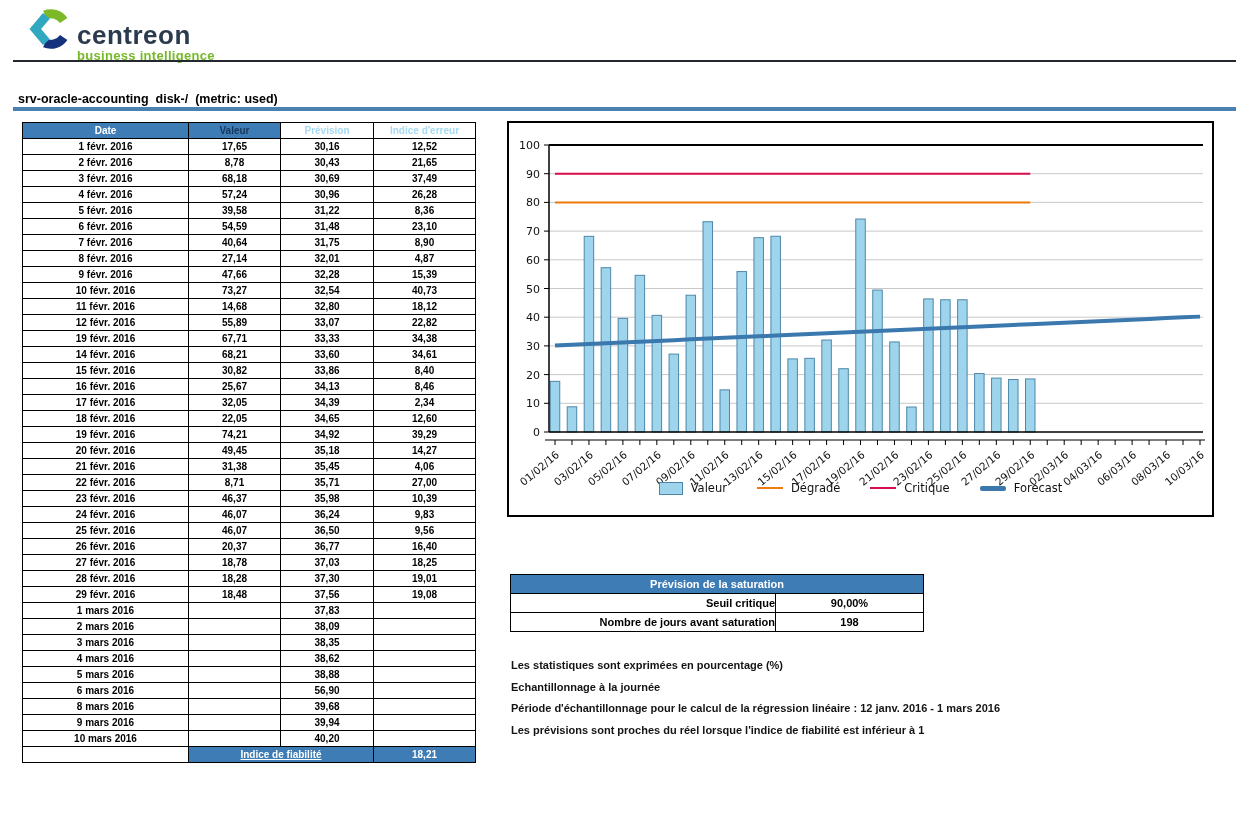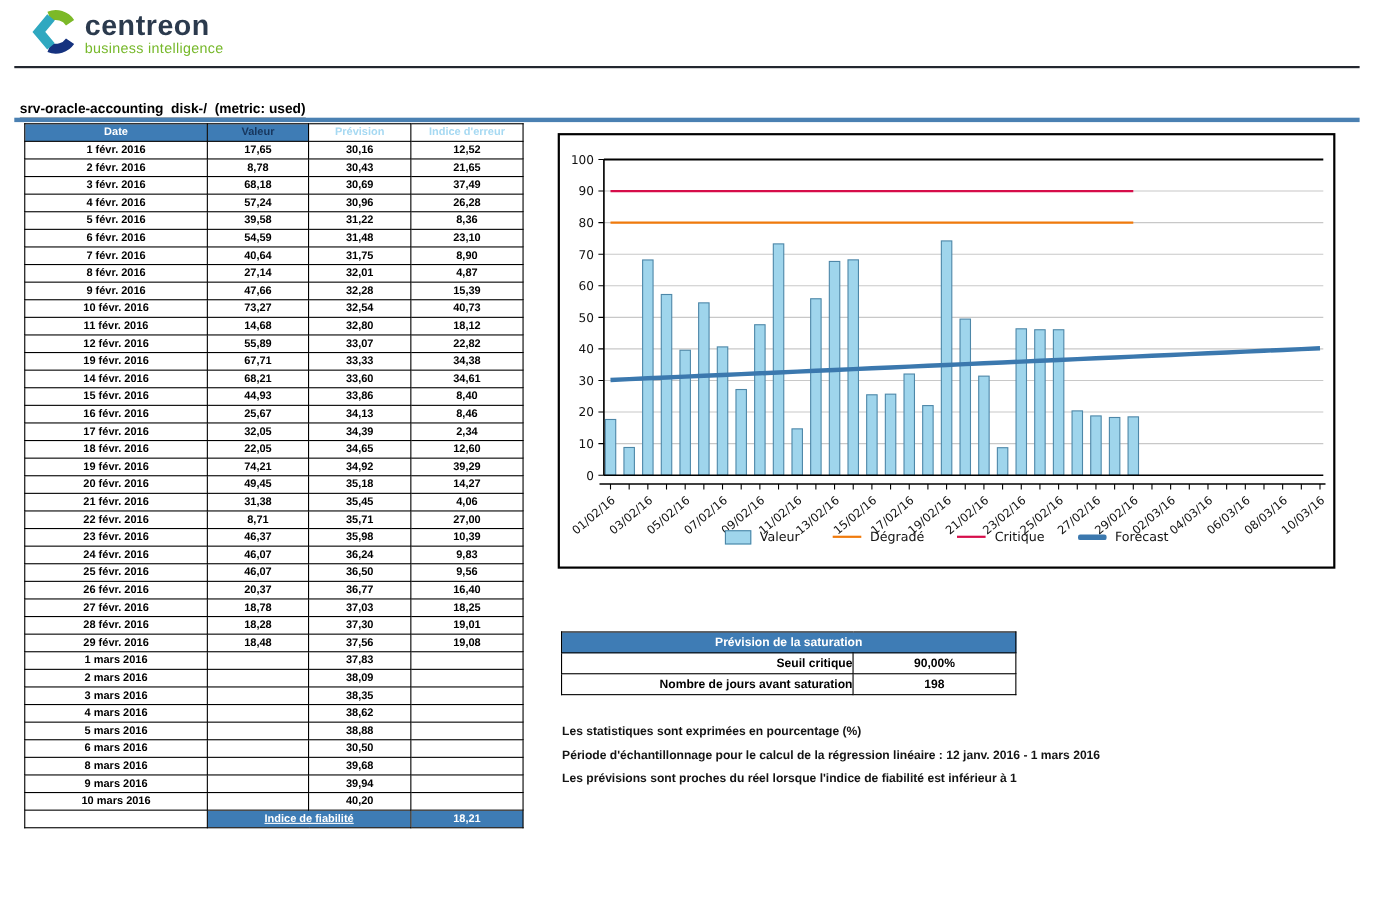--- a/index.html
+++ b/index.html
@@ -6,33 +6,33 @@
   html,body { margin:0; padding:0; }
   body {
     width:1249px; height:816px; position:relative; overflow:hidden;
     background:#ffffff; font-family:"Liberation Sans", sans-serif;
   }
 
   
   .brand { position:absolute; left:28px; top:8px; display:flex; align-items:flex-start; }
   .brand-mark { width:42px; height:42px; margin-right:7px; }
   .brand-text { display:flex; flex-direction:column; line-height:1; }
-  .brand-name { font-size:26px; font-weight:bold; color:var(--brand-dark); letter-spacing:0.5px; margin-top:2px; }
-  .brand-tagline { font-size:13px; font-weight:normal; color:var(--green); margin-top:1px; letter-spacing:0.3px; }
+  .brand-name { font-size:26px; font-weight:bold; color:var(--brand-dark); letter-spacing:0.5px; margin-top:14px; }
+  .brand-tagline { font-size:13px; font-weight:bold; color:var(--green); margin-top:1px; letter-spacing:0.3px; }
   .top-rule { position:absolute; left:13px; right:13px; top:60px; height:2px; background:var(--rule-dark); }
 
   
   .page-title {
     position:absolute; left:18px; top:92px; font-size:12.5px; font-weight:bold; color:#000;
     white-space:pre; border-bottom:1.5px solid #000; padding-bottom:1px;
   }
   .title-bar { position:absolute; left:13px; right:13px; top:107px; height:4px; background:var(--title-bar-blue); }
 
   
-  .value-table-wrap { position:absolute; left:22px; top:112px; }
+  .value-table-wrap { position:absolute; left:22px; top:122px; }
   table.values { border-collapse:collapse; table-layout:fixed; width:453px; }
   table.values th, table.values td {
     border:1px solid #000; font-size:10px; font-weight:bold; text-align:center;
     padding:0; height:15.45px; line-height:15px; overflow:hidden;
   }
   table.values th { height:16px; }
   .hdr-blue  { background:var(--header-blue); color:#ffffff; }
   .hdr-blue.navy { color:var(--navy); }
   .hdr-light { background:#ffffff; color:var(--light-blue); }
   td.foot-empty { border:none; background:#fff; }
@@ -182,21 +182,21 @@
           <td>34,38</td>
         </tr>
         <tr>
           <td>14 févr. 2016</td>
           <td>68,21</td>
           <td>33,60</td>
           <td>34,61</td>
         </tr>
         <tr>
           <td>15 févr. 2016</td>
-          <td>44,93</td>
+          <td>30,82</td>
           <td>33,86</td>
           <td>8,40</td>
         </tr>
         <tr>
           <td>16 févr. 2016</td>
           <td>25,67</td>
           <td>34,13</td>
           <td>8,46</td>
         </tr>
         <tr>
@@ -303,21 +303,21 @@
         </tr>
         <tr>
           <td>5 mars 2016</td>
           <td></td>
           <td>38,88</td>
           <td></td>
         </tr>
         <tr>
           <td>6 mars 2016</td>
           <td></td>
-          <td>30,50</td>
+          <td>56,90</td>
           <td></td>
         </tr>
         <tr>
           <td>8 mars 2016</td>
           <td></td>
           <td>39,68</td>
           <td></td>
         </tr>
         <tr>
           <td>9 mars 2016</td>
@@ -510,15 +510,16 @@
         <tr>
           <td class="sat-label">Nombre de jours avant saturation</td>
           <td class="sat-value">198</td>
         </tr>
       </tbody>
   </table>
 </div>
 
 <div class="notes">
     <div class="note-line">Les statistiques sont exprimées en pourcentage (%)</div>
+    <div class="note-line">Echantillonnage à la journée</div>
     <div class="note-line">Période d'échantillonnage pour le calcul de la régression linéaire : 12 janv. 2016 - 1 mars 2016</div>
     <div class="note-line">Les prévisions sont proches du réel lorsque l'indice de fiabilité est inférieur à 1</div>
   </div>
 
 </body></html>

